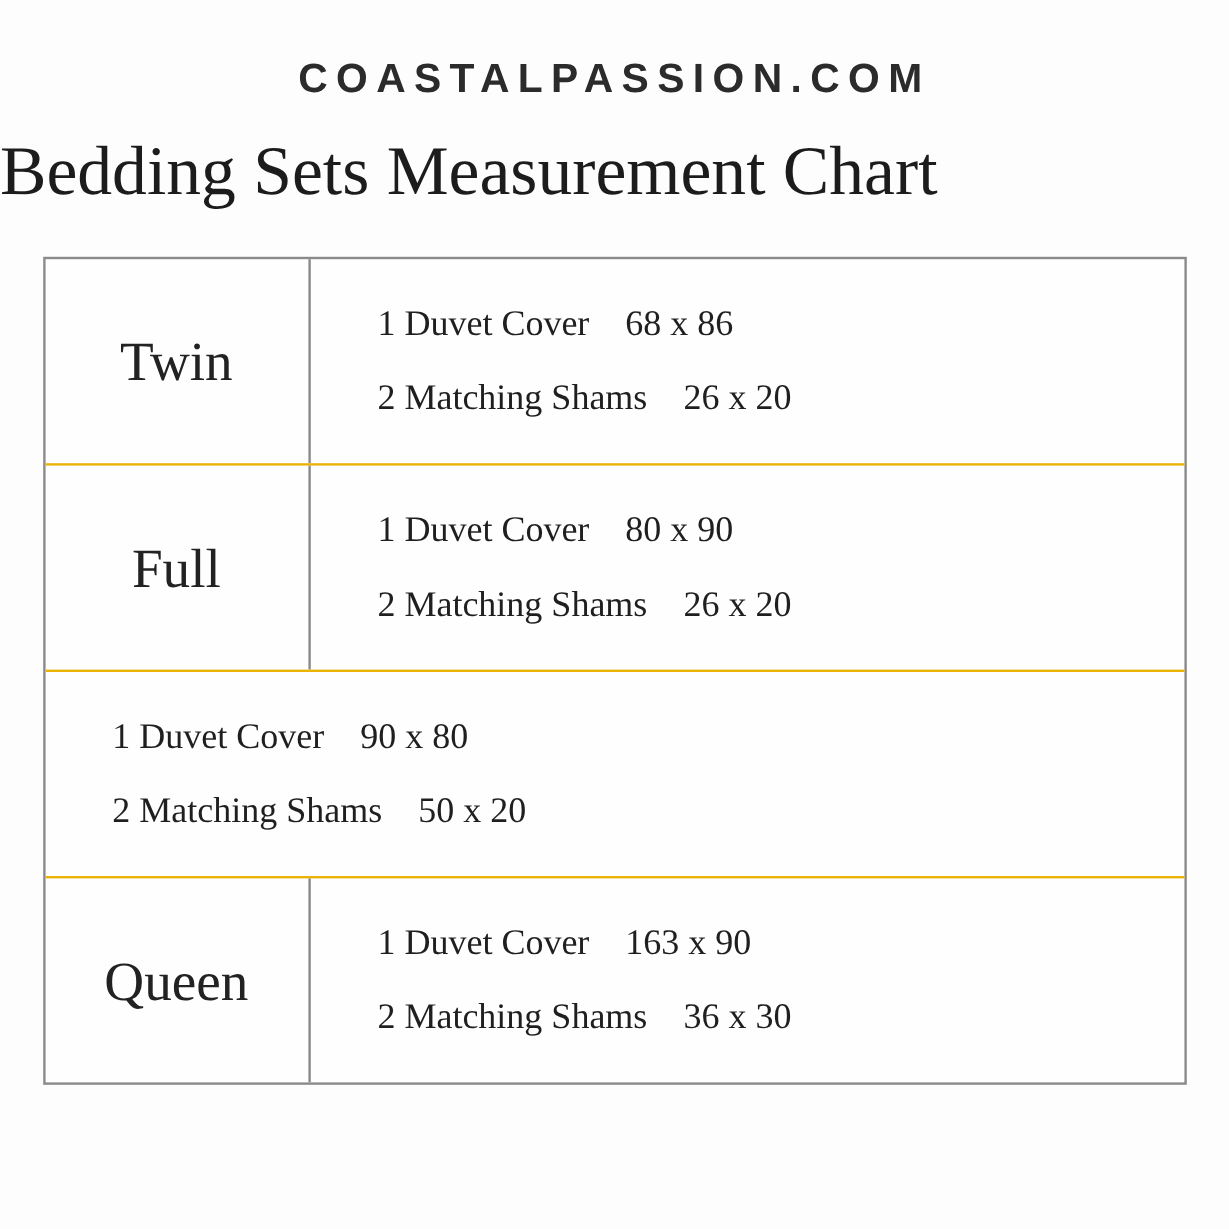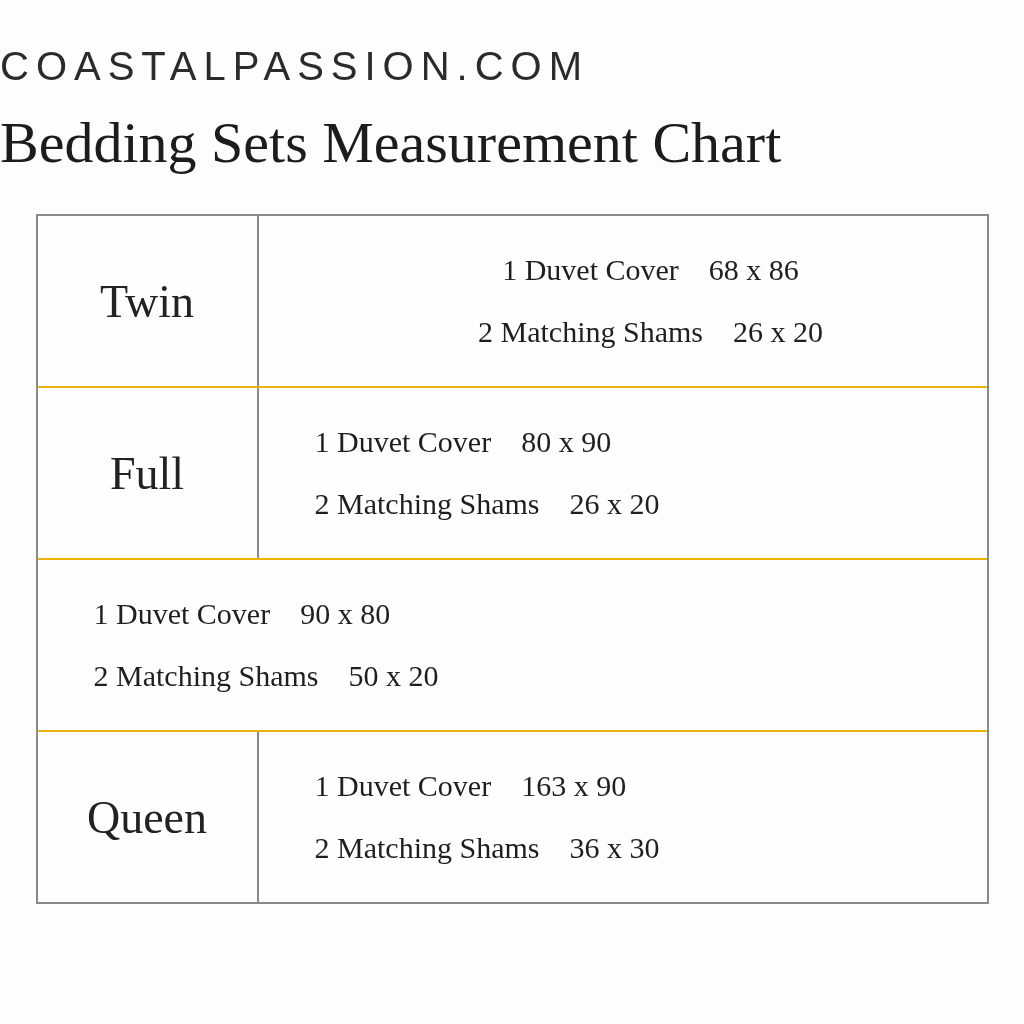--- a/index.html
+++ b/index.html
@@ -9,23 +9,24 @@
   body {
     width: 1024px;
     height: 1024px;
     background: #fdfdfd;
     color: #1f1f1f;
     font-family: "Liberation Serif", serif;
     overflow: hidden;
   }
   .site-name {
     padding-top: 50px;
+    text-align: center;
     font-family: "Liberation Sans", sans-serif;
-    font-size: 40px;
-    font-weight: 400;
+    font-size: 34px;
+    font-weight: 700;
     letter-spacing: 7px;
     color: #2b2b2b;
     line-height: 32px;
   }
   .page-title {
     margin-top: 30px;
     font-family: "Liberation Serif", serif;
     font-size: 58px;
     font-weight: 400;
     color: #1c1c1c;
@@ -41,21 +42,20 @@
     flex-direction: column;
     background: #fefefe;
   }
   .chart-row {
     flex: 1 1 0;
     display: flex;
     border-top: 2px solid #eab308;
   }
   .chart-row:first-child {
     border-top: none;
-    text-align: center;
   }
   .size-cell {
     width: 219px;
     border-right: 2px solid #8a8a8a;
     display: flex;
     align-items: center;
     justify-content: center;
     font-size: 46px;
     color: #222222;
   }

